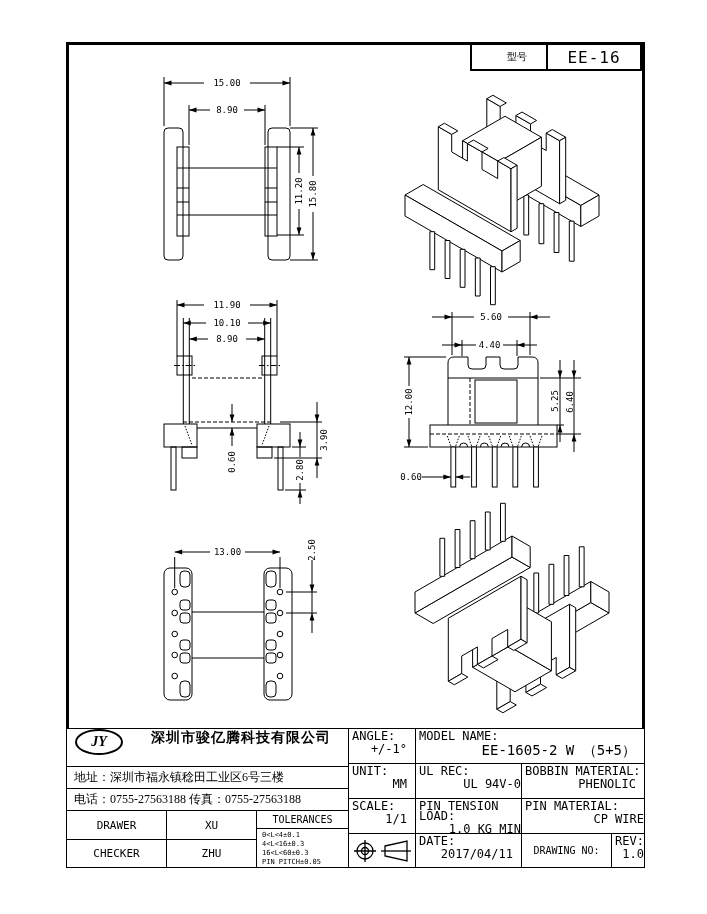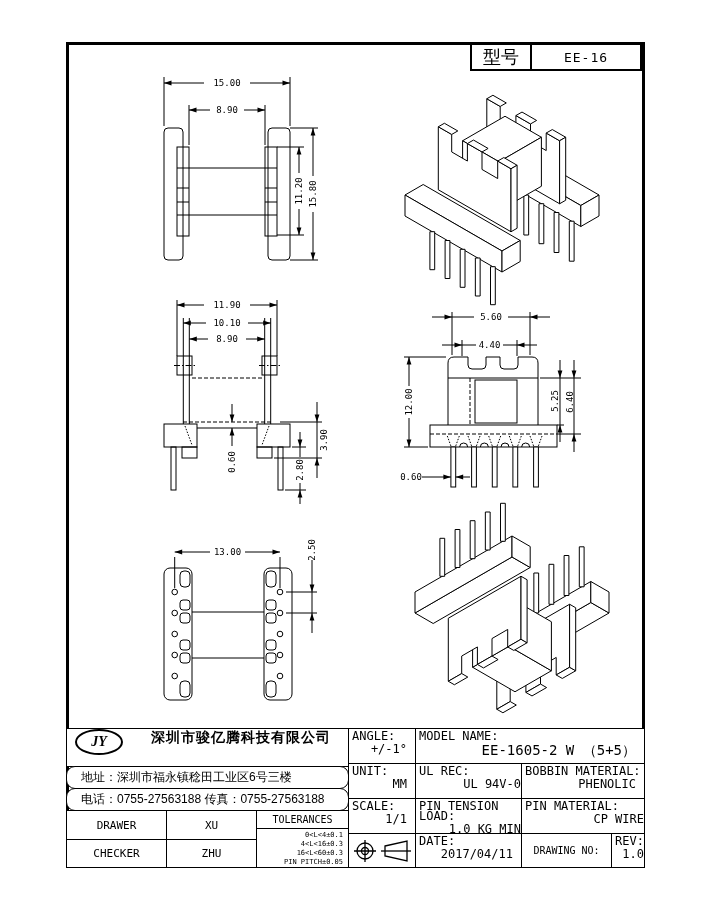--- a/index.html
+++ b/index.html
@@ -1,35 +1,35 @@
 <!DOCTYPE html>
 <html><head>
 <meta charset="utf-8">
 <style>
   html,body{margin:0;padding:0;background:#e8e8e8;}
   #page{position:relative;width:707px;height:914px;background:#ffffff;font-family:"DejaVu Sans Mono",monospace;color:#000;overflow:hidden;}
   #frame{position:absolute;left:66px;top:42px;width:579px;height:826px;border:3px solid #000;box-sizing:border-box;}
   #typebox{position:absolute;left:470px;top:43px;width:172px;height:28px;border:2px solid #000;box-sizing:border-box;display:flex;}
-  #typebox .tb-label{width:58px;border-right:2px solid #000;display:flex;align-items:center;justify-content:center;font-family:"Liberation Sans",sans-serif;font-size:18px;}
-  #typebox .tb-value{flex:1;display:flex;align-items:center;justify-content:center;font-size:13px;letter-spacing:1px;}
+  #typebox .tb-label{width:58px;border-right:2px solid #000;display:flex;align-items:center;justify-content:center;font-family:"Liberation Sans",sans-serif;font-size:10px;padding-left:16px;}
+  #typebox .tb-value{flex:1;display:flex;align-items:center;justify-content:center;font-size:16px;letter-spacing:1px;}
   .view{position:absolute;}
   svg text{font-family:"DejaVu Sans Mono",monospace;font-size:9px;fill:#000;}
   
   #tblock{position:absolute;left:66px;top:728px;width:579px;height:140px;box-sizing:border-box;}
   .cell{position:absolute;border:1px solid #000;background:#fff;box-sizing:border-box;overflow:hidden;}
   .lbl{font-size:12px;line-height:10px;padding:2px 0 0 3px;text-align:left;}
   .val{font-size:12px;text-align:right;padding:1px 8px 0 0;}
   .val-c{font-size:12px;text-align:right;padding-top:1px;}
   .company{display:flex;gap:16px;padding-left:8px;}
   .jy{width:44px;height:22px;border:2px solid #000;border-radius:50%;display:flex;align-items:center;justify-content:center;font-family:"Liberation Serif",serif;font-style:italic;font-weight:bold;font-size:14px;flex:0 0 auto;}
   .cname{font-family:"Liberation Sans",sans-serif;font-size:14px;font-weight:600;letter-spacing:1px;white-space:nowrap;margin-left:12px;}
-  .addr{font-family:Liberation Sans, sans-serif;font-size:12px;display:flex;align-items:center;padding-left:14px;white-space:nowrap;border-radius:9px;}
+  .addr{font-family:Liberation Serif, serif;font-size:12px;display:flex;align-items:center;padding-left:7px;white-space:nowrap;}
   .small-c{display:flex;align-items:center;justify-content:center;font-size:11px;}
   .tol-title{border-bottom:1px solid #000;text-align:center;font-size:10px;height:17px;line-height:17px;}
-  .tol-row{display:flex;justify-content:flex-end;font-size:7px;line-height:9px;padding:0 5px;}
+  .tol-row{display:flex;justify-content:flex-start;font-size:7px;line-height:9px;padding:0 5px;}
   .tol-body{padding-top:2px;}
 </style>
 </head>
 <body>
 
 <div id="page">
 
   <svg width="0" height="0" style="position:absolute">
     <defs>
         <path id="ar" d="M0 0 L-7.5 -2.4 L-7.5 2.4 Z"></path>

